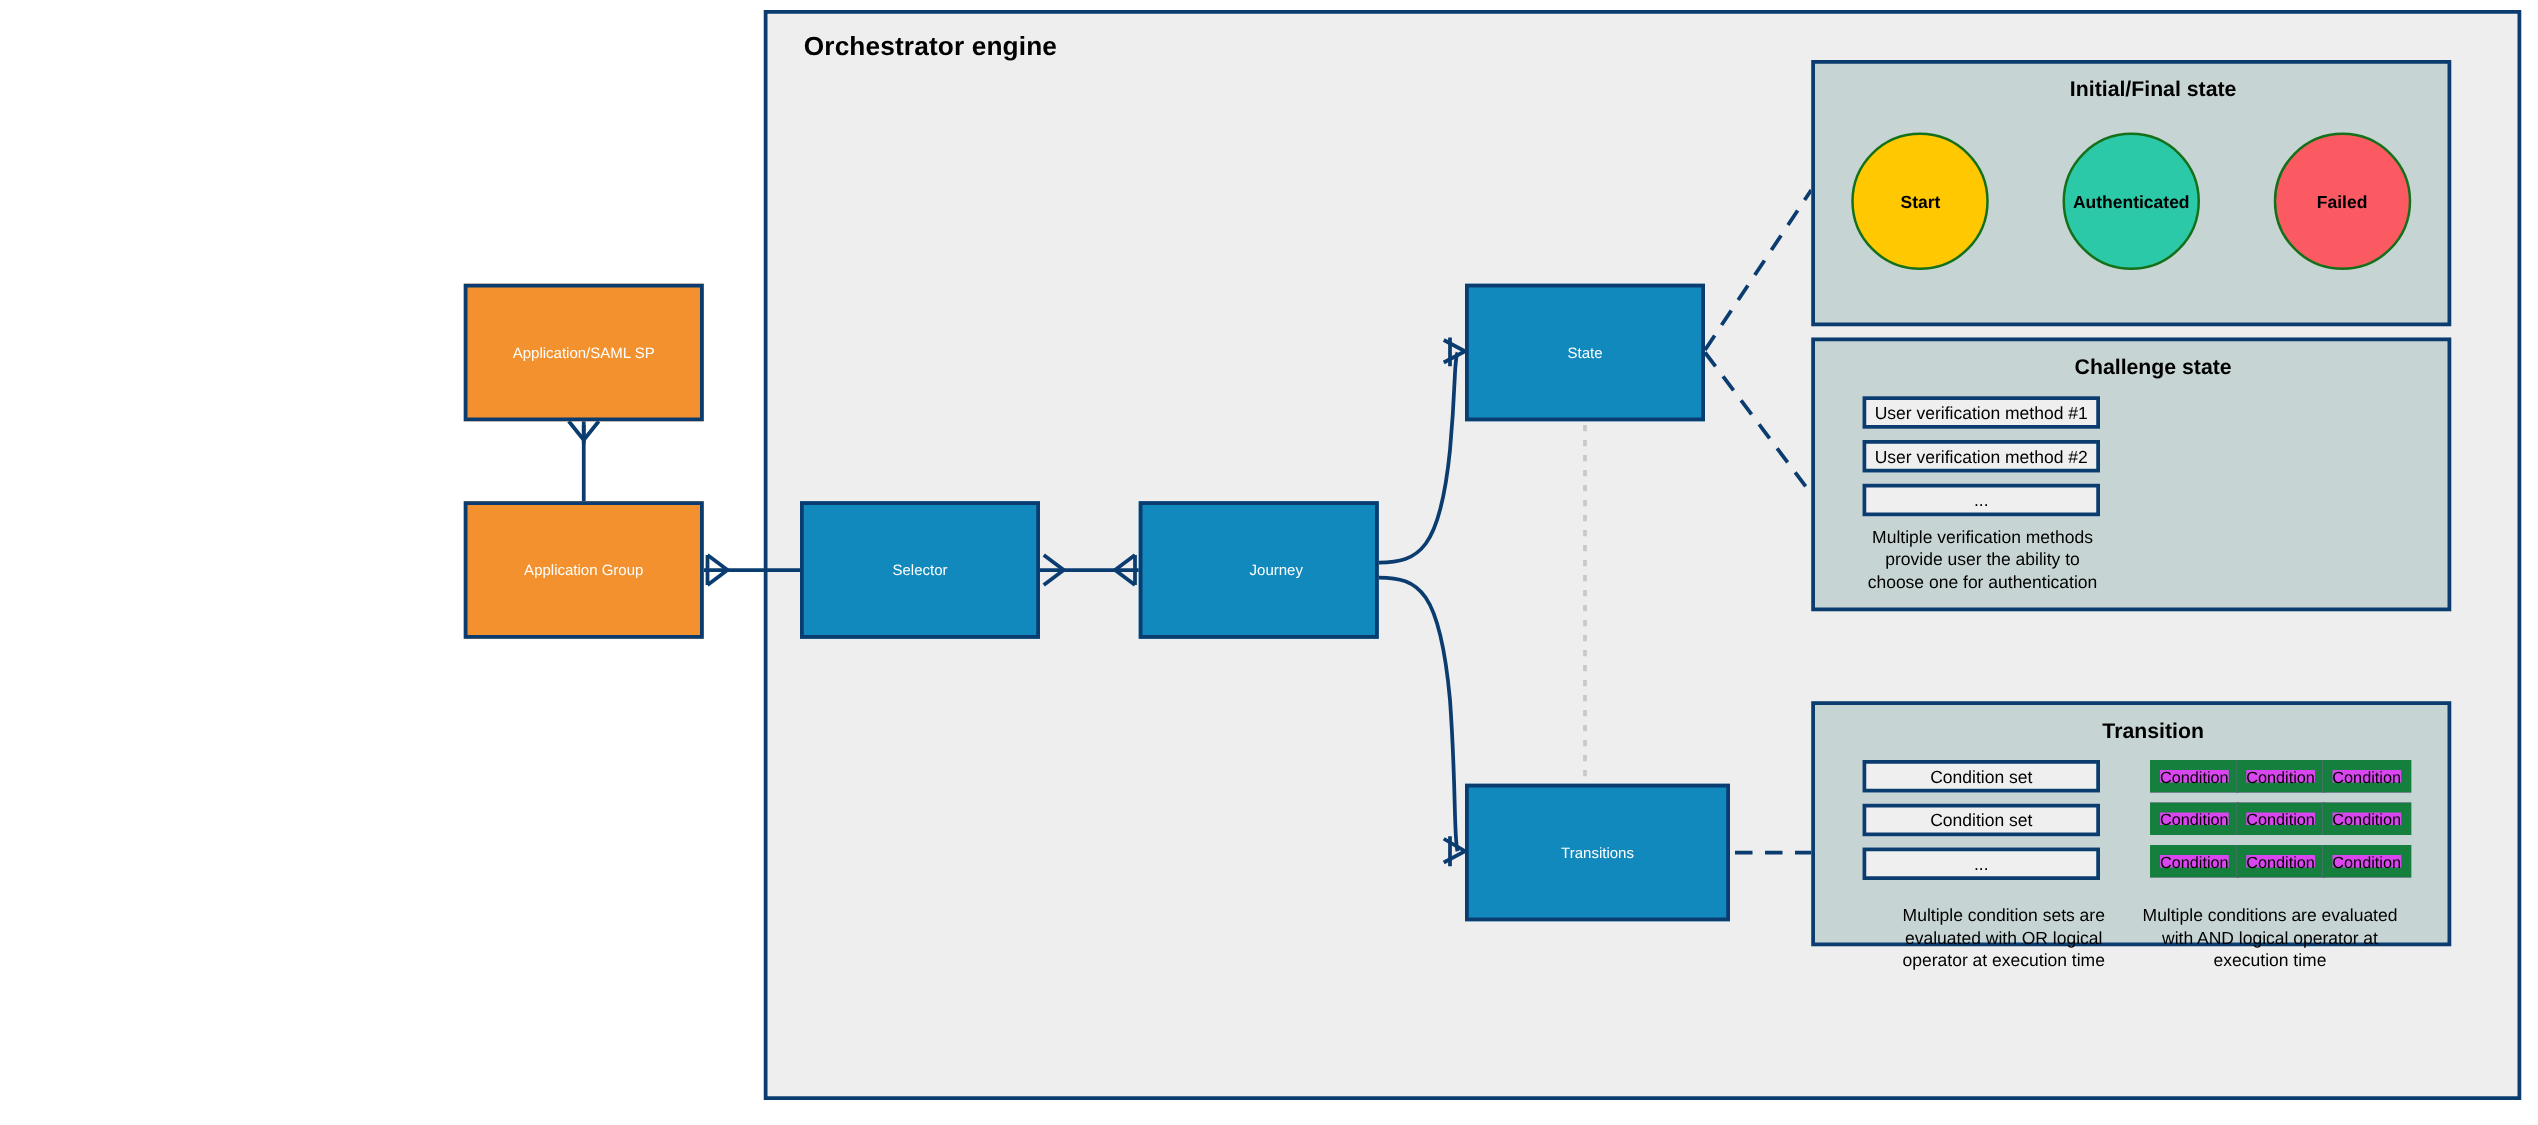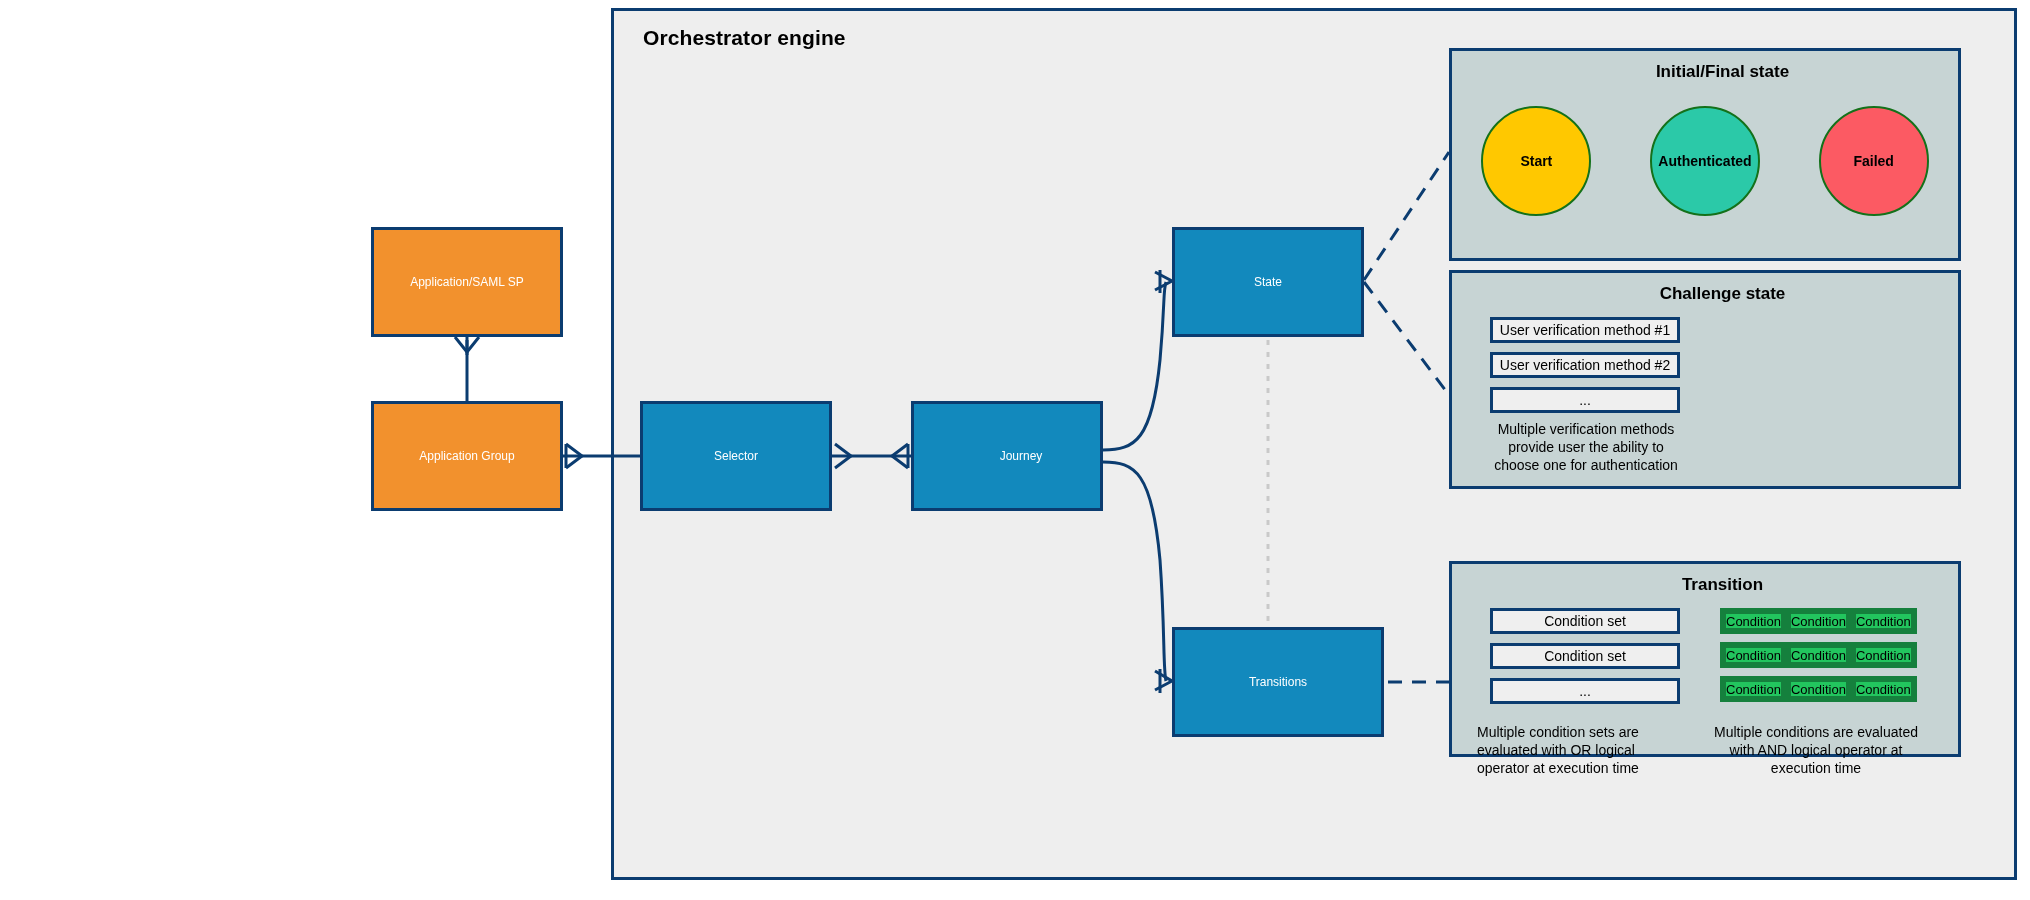--- a/index.html
+++ b/index.html
@@ -151,22 +151,22 @@
     left: 268px;
     top: 44px;
     width: 190px;
   }
   .cond-row {
     display: flex;
     margin-bottom: 8px;
   }
   .cond-cell {
     box-sizing: border-box;
-    background: #22c55e;
-    border: 6px solid #15803d;
+    background: #d946ef;
+    border: 8px solid #15803d;
     width: 73px;
     height: 26px;
     display: flex;
     align-items: center;
     justify-content: center;
     font-size: 13px;
     color: #000000;
     margin-right: -2px;
   }
   .cond-note {
@@ -174,24 +174,25 @@
     left: 255px;
     top: 160px;
     width: 218px;
     font-size: 14px;
     text-align: center;
     line-height: 1.28;
     color: #000000;
   }
   .cs-note {
     position: absolute;
-    left: 25px;
+    left: 42px;
     top: 160px;
     width: 218px;
     font-size: 14px;
+    text-align: center;
     line-height: 1.28;
     color: #000000;
   }
   .ch-note {
     position: absolute;
     left: 25px;
     top: 148px;
     width: 218px;
     font-size: 14px;
     text-align: center;

